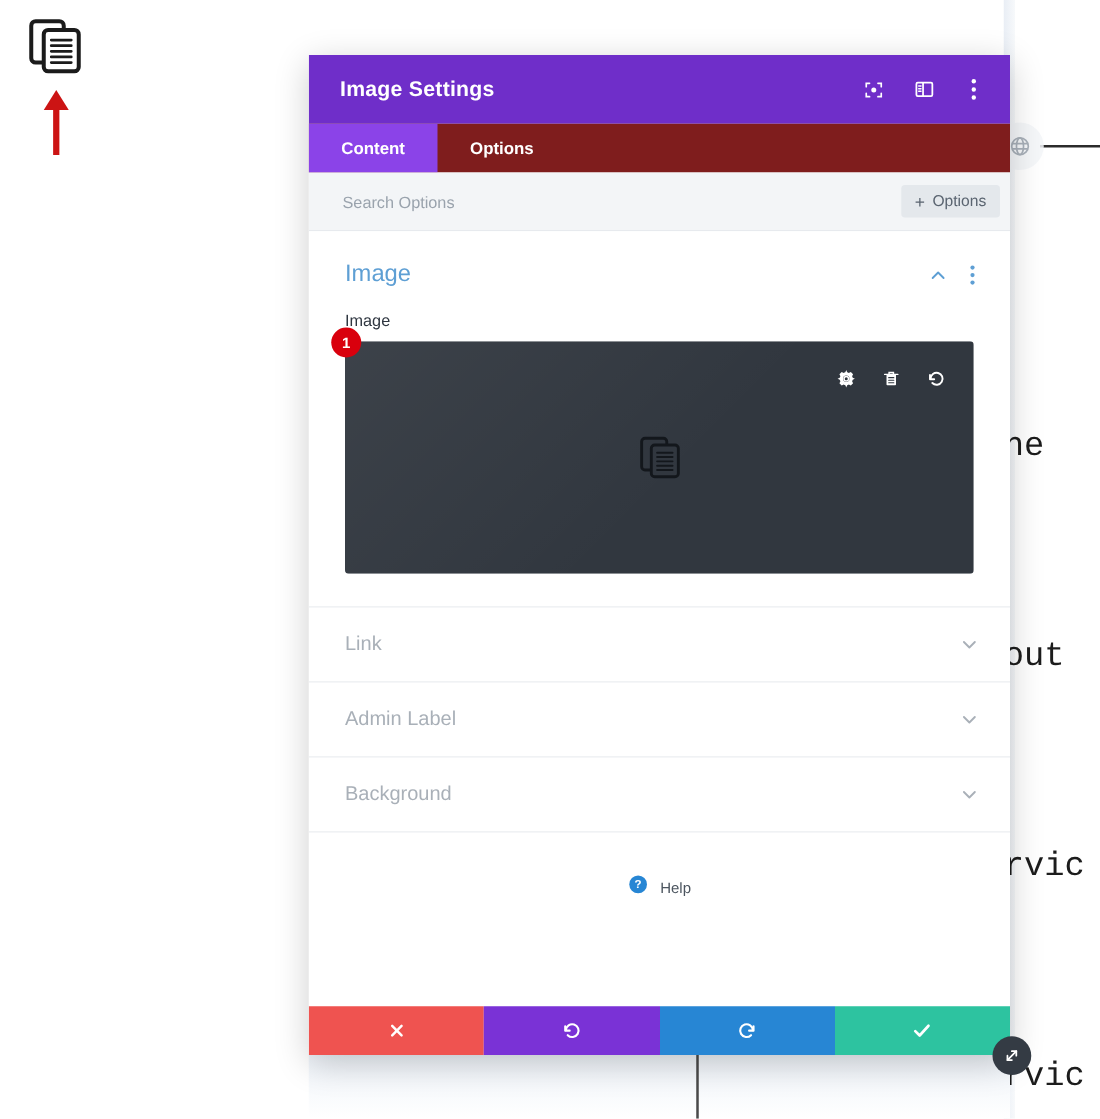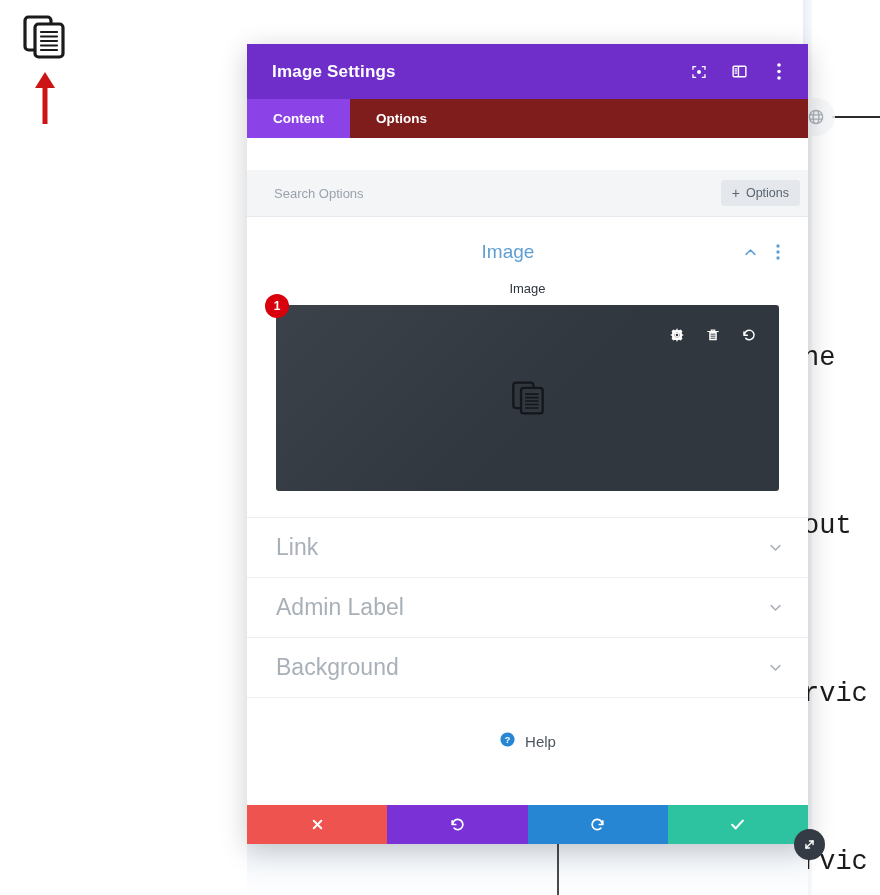--- a/index.html
+++ b/index.html
@@ -171,21 +171,20 @@
 
   
   .search-row {
     height: 47px;
     background: #f3f5f7;
     border-bottom: 1px solid #e7eaee;
     display: flex;
     align-items: center;
     padding: 0 8px 0 27px;
     flex: 0 0 auto;
-    margin-top: 32px;
   }
   .search-input {
     flex: 1 1 auto;
     border: none;
     background: transparent;
     outline: none;
     font-family: "Liberation Sans", sans-serif;
     font-size: 13px;
     color: #6b7684;
   }
@@ -207,21 +206,21 @@
   .filter-plus { font-size: 14px; line-height: 1; }
 
   
   .modal-body {
     flex: 1 1 auto;
     overflow: hidden;
     background: #ffffff;
   }
 
   
-  .section-open { padding: 0 0 26px 0; border-bottom: 1px solid #eceef1; text-align: center; }
+  .section-open { padding: 0 0 26px 0; border-bottom: 1px solid #eceef1; }
   .section-open-head {
     display: flex;
     align-items: center;
     padding: 24px 20px 12px 29px;
   }
   .section-open-title {
     flex: 1 1 auto;
     color: #5e9fd4;
     font-size: 19px;
   }
@@ -297,33 +296,33 @@
     height: 60px;
     display: flex;
     align-items: center;
     padding: 0 23px 0 29px;
     border-bottom: 1px solid #eceef1;
     cursor: pointer;
   }
   .section-row-title {
     flex: 1 1 auto;
     color: #a9b0b8;
-    font-size: 23px;
+    font-size: 16px;
   }
 
   
   .help-row {
     display: flex;
     align-items: center;
     justify-content: center;
     gap: 9px;
     padding: 33px 0 0 0;
     cursor: pointer;
   }
-  .help-label { font-size: 15px; color: #4c555f; }
+  .help-label { font-size: 12px; color: #4c555f; }
 
   
   .modal-footer {
     height: 39px;
     display: flex;
     flex: 0 0 auto;
   }
   .fbtn {
     flex: 1 1 0;
     display: flex;

